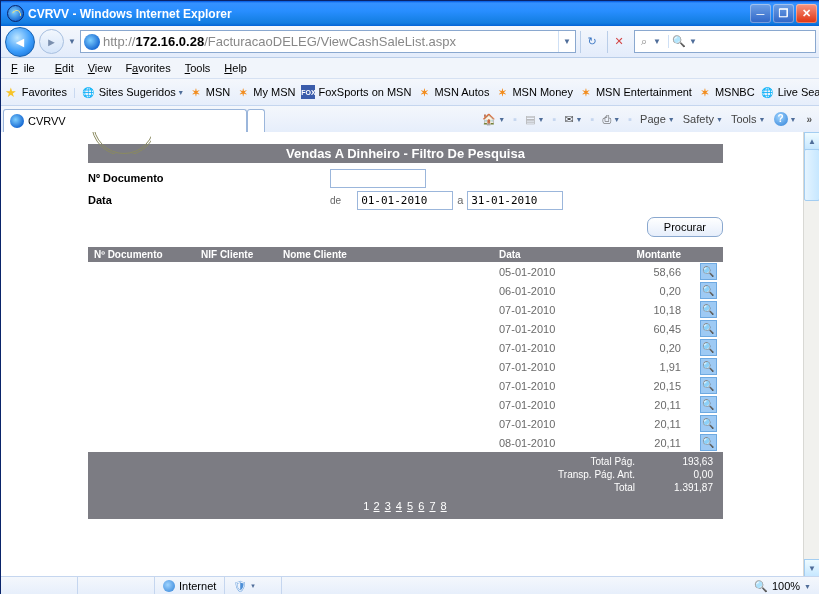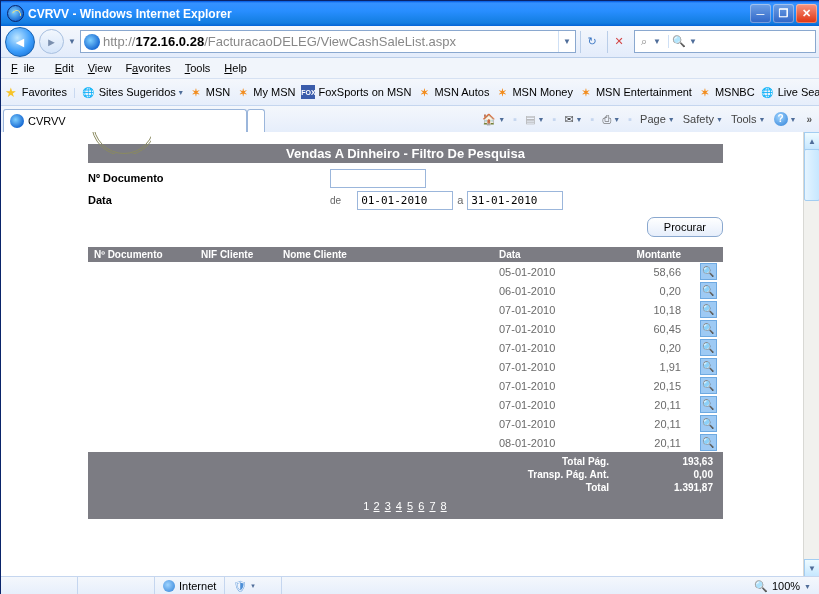--- a/index.html
+++ b/index.html
@@ -74,21 +74,21 @@
 .procurar-btn{display:inline-block;padding:3px 16px;border:1px solid #8aa8cf;border-radius:7px;background:linear-gradient(to bottom,#fff,#e6eefb);font-size:11px}
 
 .grid{margin-top:10px;width:100%;border-collapse:collapse;font-size:11px}
 .grid th{background:#7c7c83;color:#fff;font-weight:bold;text-align:left;padding:2px 6px;font-size:10px}
 .grid th.r,.grid td.r{text-align:right}
 .grid td{padding:1px 6px;color:#6a6a6a}
 .grid tr.rowline td{border-bottom:0}
 .view-ico{display:inline-flex;width:15px;height:15px;background:#9ecaf4;border:1px solid #6ea9e1;align-items:center;justify-content:center;color:#fff;font-size:10px}
 
 .totals{background:#7c7c83;color:#fff;padding:3px 10px}
-.totals-inner{display:flex;justify-content:flex-end;gap:44px;font-size:10px;font-weight:bold}
+.totals-inner{display:flex;justify-content:flex-end;gap:18px;font-size:10px;font-weight:normal}
 .totals-labels{text-align:right;line-height:13px}
 .totals-values{text-align:right;line-height:13px;min-width:60px}
 
 .pager{background:#7c7c83;color:#fff;text-align:center;padding:4px 0;font-size:11px}
 .pager a{color:#fff;text-decoration:underline;margin:0 1px}
 
 .status-bar{position:absolute;bottom:0;left:0;right:0;height:18px;background:linear-gradient(to bottom,#f4f7fc,#e6eefb);border-top:1px solid #c5d6ef;display:flex;align-items:center;font-size:11px}
 .status-cell{padding:0 8px;border-right:1px solid #c5d6ef;height:100%;display:flex;align-items:center;gap:4px}
 .status-cell.flex{flex:1}
 .zone-ico{width:12px;height:12px;border-radius:50%;background:radial-gradient(circle at 40% 40%,#9fd4ff,#2e7fd6)}

